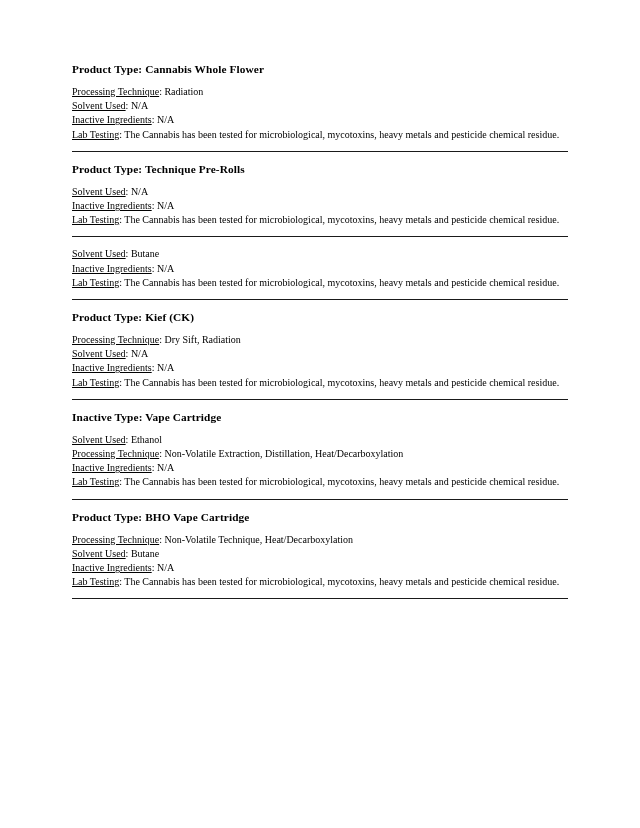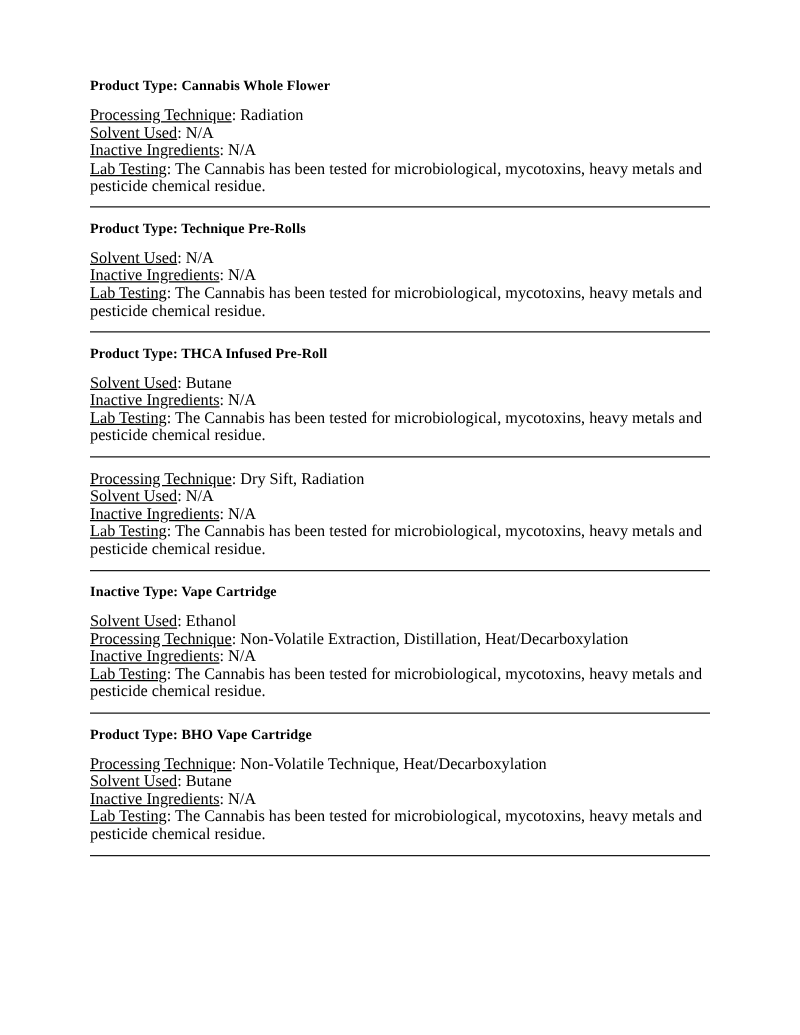--- a/index.html
+++ b/index.html
@@ -30,21 +30,21 @@
     font-weight: bold;
     font-size: 11.3px;
     line-height: 14px;
     margin: 0 0 9px 0;
     letter-spacing: 0.01em;
   }
   .field-label {
     text-decoration: underline;
   }
   .field-wrap {
-    font-size: 13px;
+    font-size: 10px;
     line-height: 14.2px;
   }
   .divider {
     border: none;
     border-top: 1.1px solid #1a1a1a;
     margin: 9px 0 10px 0;
     width: 100%;
   }
   .sec-body {
     padding-top: 0px;
@@ -87,36 +87,36 @@
         <span class="field-label">Inactive Ingredients</span><span>: </span><span>N/A</span>
       </div>
       <div class="field-wrap">
         <span class="field-label">Lab Testing</span><span>: </span><span>The Cannabis has been tested for microbiological, mycotoxins, heavy metals and pesticide chemical residue.</span>
       </div>
     </div>
   </div>
   <hr class="divider">
 
   <div class="section">
-    <p class="section-title">Product Type: THCA Infused Pre-Roll</p>
     <div class="sec-body">
       <div class="field-wrap">
         <span class="field-label">Solvent Used</span><span>: </span><span>Butane</span>
       </div>
       <div class="field-wrap">
         <span class="field-label">Inactive Ingredients</span><span>: </span><span>N/A</span>
       </div>
       <div class="field-wrap">
         <span class="field-label">Lab Testing</span><span>: </span><span>The Cannabis has been tested for microbiological, mycotoxins, heavy metals and pesticide chemical residue.</span>
       </div>
     </div>
   </div>
   <hr class="divider">
 
   <div class="section">
+    <p class="section-title">Product Type: Kief (CK)</p>
     <div class="sec-body">
       <div class="field-wrap">
         <span class="field-label">Processing Technique</span><span>: </span><span>Dry Sift, Radiation</span>
       </div>
       <div class="field-wrap">
         <span class="field-label">Solvent Used</span><span>: </span><span>N/A</span>
       </div>
       <div class="field-wrap">
         <span class="field-label">Inactive Ingredients</span><span>: </span><span>N/A</span>
       </div>

